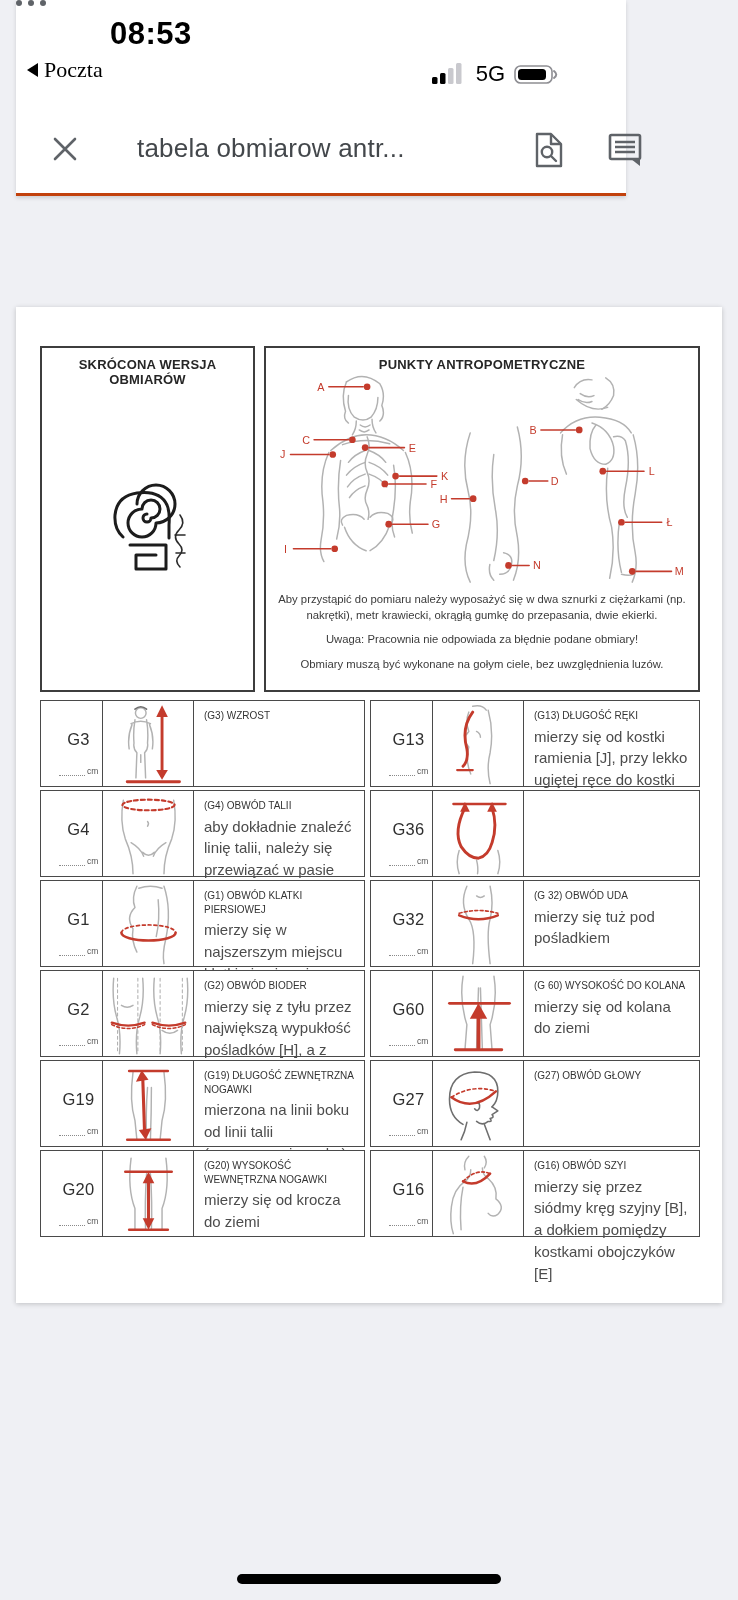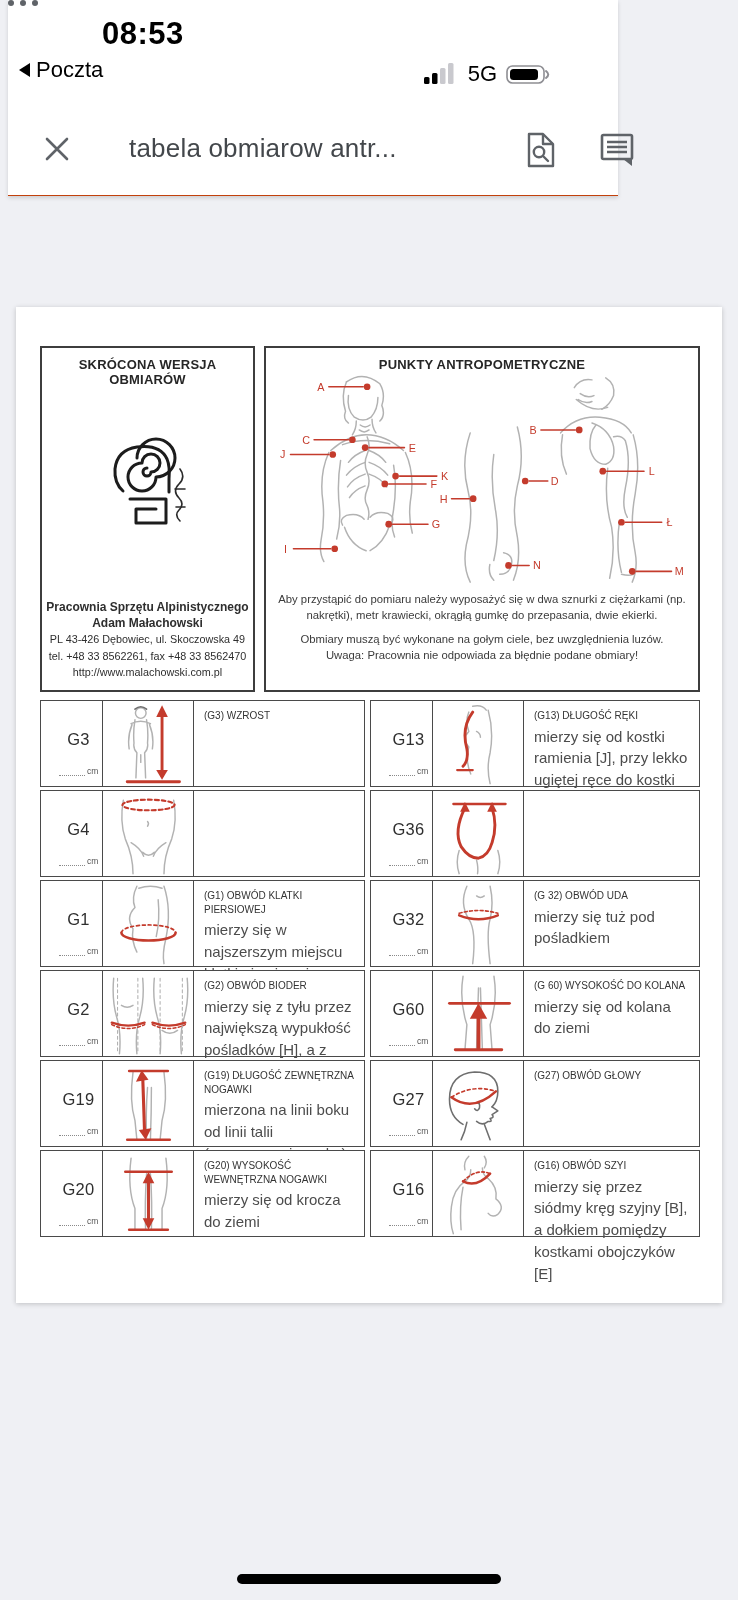--- a/index.html
+++ b/index.html
@@ -1,24 +1,24 @@
 <!DOCTYPE html>
 <html><head>
 <meta charset="utf-8">
 <style>
   * { margin:0; padding:0; box-sizing:border-box; }
   html,body { width:738px; height:1600px; font-family:"Liberation Sans", sans-serif; background:#eff0f4; }
   .screen { position:relative; width:738px; height:1600px; overflow:hidden; background:#eff0f4; }
 
   
-  .header-area { position:absolute; left:8px; top:0; width:610px; height:196px; background:#fff;
-                 border-bottom:1px solid #c2410c; box-shadow:0 2px 4px rgba(0,0,0,.14); z-index:5; }
+  .header-area { position:absolute; left:16px; top:0; width:610px; height:196px; background:#fff;
+                 border-bottom:3px solid #c2410c; box-shadow:0 2px 4px rgba(0,0,0,.14); z-index:5; }
   .time { position:absolute; left:94px; top:16px; font-size:31px; font-weight:700; color:#000; letter-spacing:.5px; }
   .breadcrumb { position:absolute; left:10px; top:57px; display:flex; align-items:center; gap:5px; color:#000; }
-  .breadcrumb .bc-label { font-size:22px; font-weight:400; }
+  .breadcrumb .bc-label { font-size:22px; font-weight:400;font-family:Liberation Serif, serif; }
   .status-right { position:absolute; right:66px; top:33px; display:flex; align-items:center; gap:9px;margin-top:28px; }
   .net-label { font-size:22px; color:#000; }
 
   .toolbar-close { position:absolute; left:34px; top:134px; width:30px; height:30px; cursor:pointer; }
   .doc-title { position:absolute; left:121px; top:133px; font-size:26px; color:#43474b; letter-spacing:.2px;
                white-space:nowrap; max-width:380px; overflow:hidden; }
   .tb-icon { position:absolute; top:131px; cursor:pointer; }
   .tb-find { left:517px; } .tb-comment { left:591px; }
   .tb-more { left:658px; top:146px; display:flex; gap:6px; }
   .tb-more i { width:6px; height:6px; border-radius:50%; background:#5f6368; display:block; }
@@ -134,27 +134,20 @@
               <g fill="none" stroke="#1c1c1c" stroke-width="3" stroke-linecap="round" stroke-linejoin="round">
                 <path d="M47 31 a4 4 0 1 0 4 4 a9 9 0 1 0 -9 -9 a14 14 0 1 0 14 14 a19 19 0 1 0 -19 -19"></path>
                 <path d="M23 54 Q14 46 15 32 Q17 13 37 10 Q60 7 67 22 Q70 29 69 42 L69 55"></path>
                 <path d="M30 62 H66 V86 H36 V72 H56"></path>
               </g>
               <g fill="none" stroke="#2a2a2a" stroke-width="1.6" stroke-linecap="round">
                 <path d="M80 32 q6 8 -1 15 q-7 7 0 14 q6 6 0 12 q-5 5 1 11"></path>
                 <path d="M75 52 h10 M76 70 h9"></path>
               </g>
             </svg>
-          </div>
-          <div class="addr-block">
-            <div class="addr-bold">Pracownia Sprzętu Alpinistycznego</div>
-            <div class="addr-bold">Adam Małachowski</div>
-            <div class="addr-line">PL 43-426 Dębowiec, ul. Skoczowska 49</div>
-            <div class="addr-line">tel. +48 33 8562261, fax +48 33 8562470</div>
-            <div class="addr-line">http://www.malachowski.com.pl</div>
           </div>
         </div>
 
         <div class="hbox right-box">
           <div class="box-title">PUNKTY ANTROPOMETRYCZNE</div>
           <svg width="432" height="218" viewBox="0 0 436 222">
 
             <g class="sk">
               <path d="M80 10 Q97 -2 114 12 Q120 22 116 34 Q120 44 114 50"></path>
               <path d="M80 10 Q74 24 79 40 Q76 48 82 52"></path>
@@ -219,22 +212,22 @@
               <text class="ptlabel" x="15" y="88">J</text>
               <text class="ptlabel" x="180" y="110">K</text>
               <text class="ptlabel" x="391" y="105">L</text>
               <text class="ptlabel" x="409" y="157">Ł</text>
               <text class="ptlabel" x="419" y="207">M</text>
               <text class="ptlabel" x="274" y="201">N</text>
             </g>
           </svg>
           <div class="para-block">
             <div class="para">Aby przystąpić do pomiaru należy wyposażyć się w dwa sznurki z ciężarkami (np. nakrętki), metr krawiecki, okrągłą gumkę do przepasania, dwie ekierki.</div>
+            <div class="para">Uwaga: Pracownia nie odpowiada za błędnie podane obmiary!</div>
             <div class="para tight">Obmiary muszą być wykonane na gołym ciele, bez uwzględnienia luzów.</div>
-            <div class="para">Uwaga: Pracownia nie odpowiada za błędnie podane obmiary!</div>
           </div>
         </div>
       </div>
 
       <div class="tables">
 
         <div class="mcol left">
 
           <div class="mrow">
             <div class="label-cell">
@@ -274,20 +267,24 @@
                 </div>
             </div>
             <div class="fig-cell">
               <svg width="89" height="84" viewBox="0 0 92 86">
                 <g class="sk">
                     <path d="M20 8 Q16 30 22 48 Q30 66 30 84 M72 8 Q76 30 70 48 Q62 66 62 84 M40 62 Q46 68 52 62 M28 52 Q38 58 41 66 M64 52 Q54 58 51 66 M45 30 q2 2 0 5"></path>
                   </g>
                 <ellipse cx="46" cy="13" rx="27" ry="5.5" class="red" stroke-width="2.2" stroke-dasharray="4 3"></ellipse>
               </svg>
             </div>
+            <div class="text-cell">
+                <div class="mtitle">(G4) OBWÓD TALII</div>
+              <div class="mdesc">aby dokładnie znaleźć linię talii, należy się przewiązać w pasie okrągłą gumką, która sama na ciele wytyczy dokładną linię talii [G]</div>
+              </div>
           </div>
 
           <div class="mrow">
             <div class="label-cell">
               <div class="mcode">G1</div>
               <div class="cm-line">
                   <span class="dots"></span>
                   <span class="cm">cm</span>
                 </div>
             </div>

